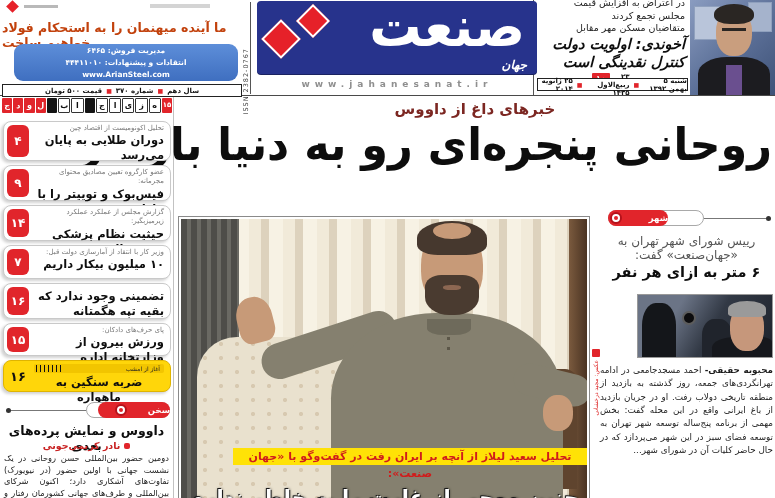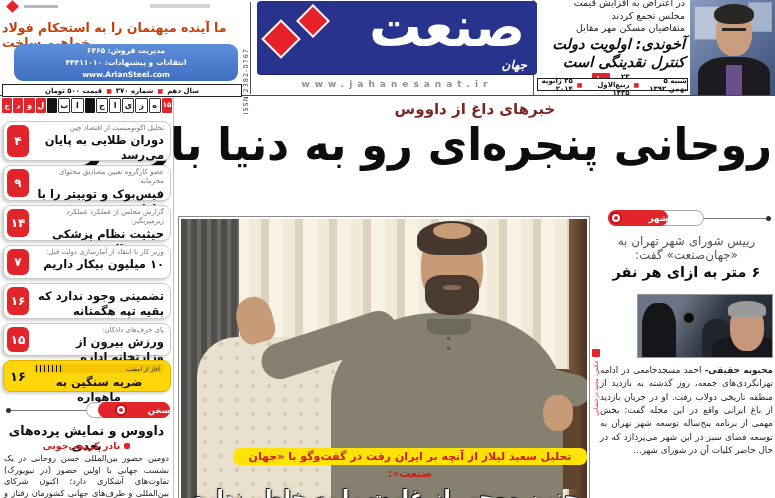--- a/index.html
+++ b/index.html
@@ -80,21 +80,21 @@
   .man-head { position:absolute; left:240px; top:8px; width:62px; height:82px; background:#c79a78; border-radius:46%; }
   .man-hair { position:absolute; left:236px; top:2px; width:70px; height:34px; background:#46382e; border-radius:50% 50% 30% 30%; }
   .man-crown { position:absolute; left:252px; top:4px; width:38px; height:16px; background:#c79a78; border-radius:50%; }
   .man-beard { position:absolute; left:244px; top:56px; width:54px; height:40px; background:#4a3b30; border-radius:30% 30% 45% 45%; }
   .man-mouth { position:absolute; left:262px; top:66px; width:18px; height:5px; background:#8c6752; border-radius:40%; }
   .arm-left { position:absolute; left:78px; top:108px; width:140px; height:36px; background:#85806f; transform:rotate(-18deg); border-radius:18px; }
   .hand-left { position:absolute; left:56px; top:78px; width:36px; height:46px; background:#c79a78; border-radius:45% 45% 30% 30%; transform:rotate(-14deg); }
   .arm-right { position:absolute; left:332px; top:150px; width:78px; height:32px; background:#85806f; transform:rotate(14deg); border-radius:16px; }
   .hand-right { position:absolute; right:14px; top:176px; width:30px; height:36px; background:#c79a78; border-radius:45%; }
   .caption-strip { position:absolute; right:0; bottom:38px; width:354px; height:17px; background:#ffe206;
-                   color:#d01c1c; font-size:11px; font-weight:bold; text-align:center; line-height:17px;border-radius:7px; }
+                   color:#d01c1c; font-size:11px; font-weight:bold; text-align:center; line-height:17px; }
   .caption-headline { position:absolute; left:0; right:0; bottom:-7px; text-align:center; color:#fff;
     font-size:21px; font-weight:bold; text-shadow:0 0 3px #000, 1px 1px 0 #222, -1px -1px 0 #222; white-space:nowrap; }
   .photo-credit { left:592px; top:360px; width:9px; color:#d22; font-size:6px; writing-mode:vertical-rl; transform:rotate(180deg); }
   .photo-credit-box { left:592px; top:349px; width:8px; height:8px; background:#e1252b; border-radius:1px; }
 
   
   .capsule { position:absolute; height:16px; border:1px solid #a9a9a9; border-radius:9px; background:#fff; }
   .pill { position:absolute; top:-1px; height:16px; background:#e1252b; border-radius:9px; color:#fff;
           font-size:8.5px; font-weight:bold; line-height:16px; text-align:right; }
   .pill-icon { position:absolute; top:1px; width:12px; height:12px; background:#fff; border:2px solid #b5121b;

